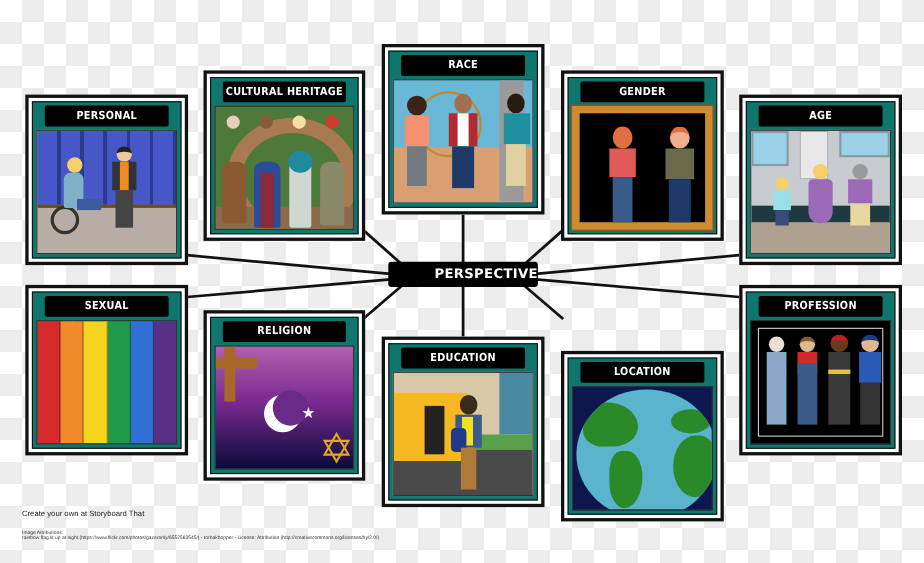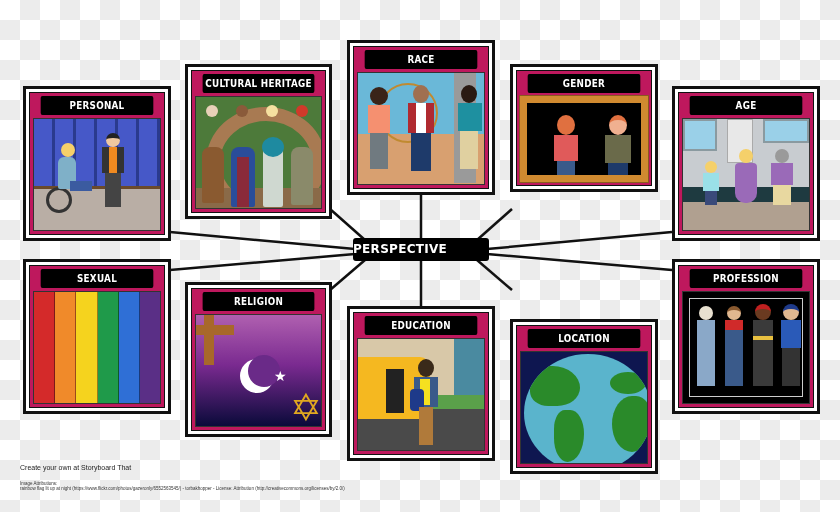--- a/index.html
+++ b/index.html
@@ -16,21 +16,21 @@
   }
   svg.connectors { position: absolute; left: 0; top: 0; width: 840px; height: 512px; }
   .card {
     position: absolute;
     background: #fff;
     border: 3px solid #111;
     padding: 3px;
   }
   .card .inner {
     border: 1px solid #111;
-    background: #be185d;
+    background: #0f766e;
     width: 100%; height: 100%;
     padding: 3px;
     display: flex; flex-direction: column;
   }
   .card .title {
     background: #000;
     color: #fff;
     font-weight: bold;
     font-size: 10px;
     letter-spacing: 0.3px;
@@ -47,21 +47,21 @@
     position: relative;
     overflow: hidden;
     border: 1px solid #333;
   }
   .center {
     position: absolute;
     left: 353px; top: 238px; width: 136px; height: 23px;
     background: #000; color: #fff; border-radius: 3px;
     font-family: "DejaVu Sans", sans-serif;
     font-weight: bold; font-size: 12px;
-    text-align: left; line-height: 23px;
+    text-align: right; line-height: 23px;
     letter-spacing: 0.3px;
   }
   .footer1 { position: absolute; left: 20px; top: 464px; font-size: 7px; color: #222; }
   .footer2 { position: absolute; left: 20px; top: 481px; font-size: 4.5px; color: #333; line-height: 5px; }
   
   .abs { position: absolute; }
 </style>
 </head>
 <body>
 
@@ -137,21 +137,21 @@
       <div class="abs" style="left:50px;top:30px;width:26px;height:30px;background:#b02a30;"></div>
       <div class="abs" style="left:58px;top:30px;width:10px;height:30px;background:#fff;"></div>
       <div class="abs" style="left:53px;top:60px;width:20px;height:38px;background:#1e3a6a;"></div>
       <div class="abs" style="left:103px;top:12px;width:16px;height:18px;background:#2a1a12;border-radius:50%;"></div>
       <div class="abs" style="left:100px;top:30px;width:24px;height:28px;background:#1e90a0;"></div>
       <div class="abs" style="left:102px;top:58px;width:18px;height:38px;background:#e0d0a0;"></div>
     </div>
   </div>
 </div>
 
-<div class="card" style="left:510px;top:64px;width:148px;height:128px;">
+<div class="card" style="left:510px;top:64px;width:148px;height:155px;">
   <div class="inner">
     <div class="title">GENDER</div>
     <div class="scene" style="background:#000;border:7px solid #d08a30;outline:1px solid #8a5a20;">
       <div class="abs" style="left:30px;top:12px;width:18px;height:20px;background:#e07040;border-radius:50%;"></div>
       <div class="abs" style="left:27px;top:32px;width:24px;height:26px;background:#e05a5a;"></div>
       <div class="abs" style="left:30px;top:58px;width:18px;height:44px;background:#3a5a8a;"></div>
       <div class="abs" style="left:82px;top:12px;width:18px;height:20px;background:#f0b090;border-radius:50%;border-top:5px solid #e07040;"></div>
       <div class="abs" style="left:78px;top:32px;width:26px;height:28px;background:#6a6a4a;"></div>
       <div class="abs" style="left:81px;top:60px;width:20px;height:42px;background:#1e3a6a;"></div>
     </div>

